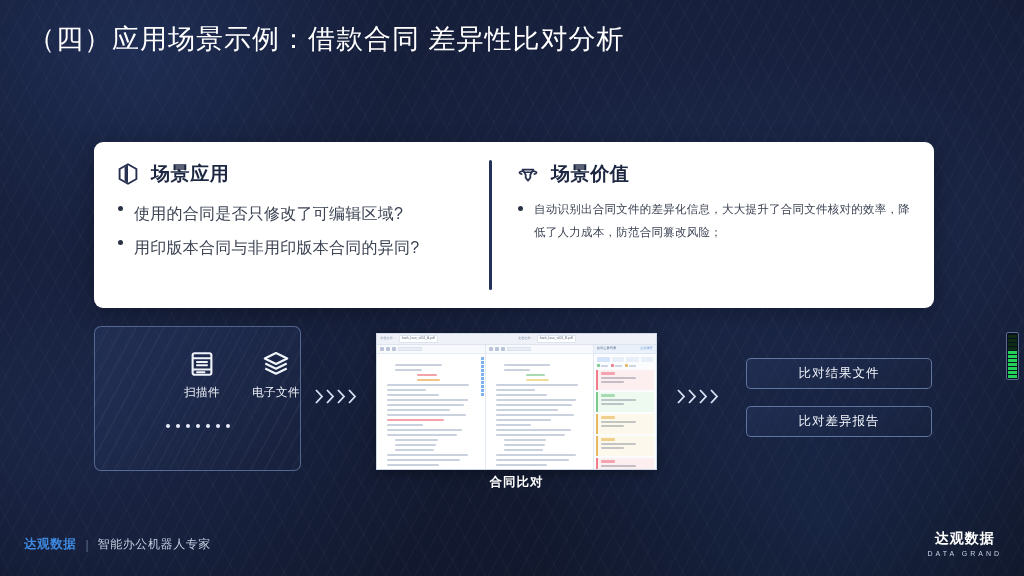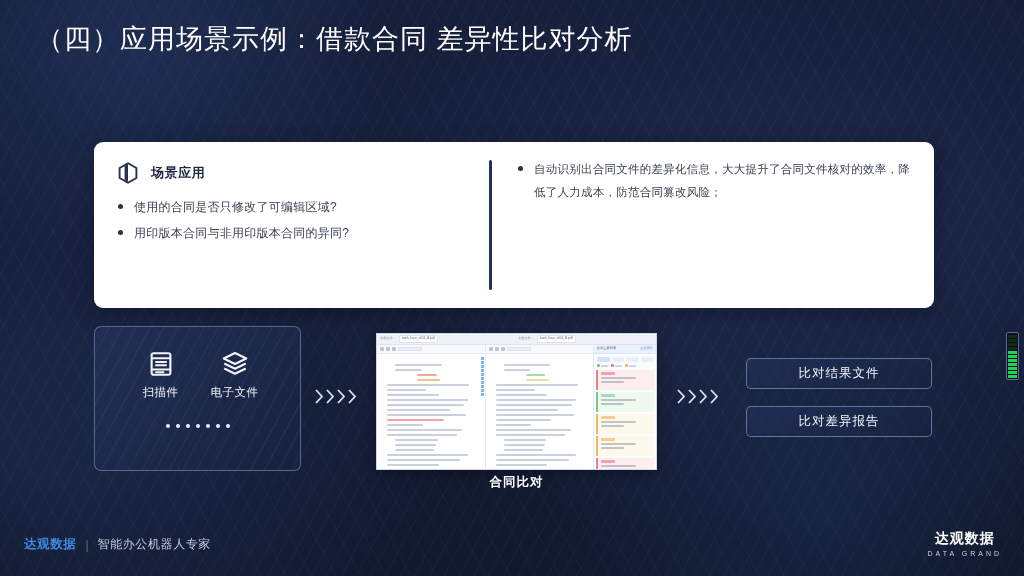--- a/index.html
+++ b/index.html
@@ -43,49 +43,49 @@
     position:absolute; right:-80px; bottom:-140px; width:560px; height:380px;
     background:radial-gradient(ellipse at 50% 50%, rgba(45,80,150,.20), rgba(45,80,150,0) 72%);
   }
   .bg-vig {
     position:absolute; inset:0;
     background:radial-gradient(ellipse 150% 130% at 50% 45%, rgba(0,0,0,0) 45%, rgba(4,8,18,.55) 100%);
   }
 
   
   #title {
-    position:absolute; left:36px; top:22px;
+    position:absolute; left:28px; top:22px;
     font-size:27px; line-height:1.3; letter-spacing:1px;
     color:#ffffff; font-weight:400; white-space:nowrap;
   }
 
   
   #card {
     position:absolute; left:94px; top:142px; width:840px; height:166px;
     background:#ffffff; border-radius:9px;
     box-shadow:0 6px 22px rgba(0,0,0,.28);
     display:flex;
   }
   .card-half { position:relative; padding:16px 18px 10px 22px; }
   .card-half.left  { width:394px; }
   .card-half.right { width:446px; padding-left:28px; }
   #card-divider {
     position:absolute; left:395px; top:18px; width:3px; height:130px;
     background:#22305a; border-radius:2px;
   }
   .panel-head { display:flex; align-items:center; gap:11px; margin:3px 0 11px 0; }
   .panel-title {
-    font-size:13px; font-weight:bold; color:#1d2742; letter-spacing:.6px;text-align:right;
+    font-size:19px; font-weight:bold; color:#1d2742; letter-spacing:.6px;text-align:right;
   }
   .panel-icon { width:24px; height:24px; display:block; flex:0 0 auto; }
 
   ul.bullets { list-style:none; }
   ul.bullets li {
     position:relative; padding-left:18px;
-    font-size:12px; color:#3c4353; line-height:1.95;
+    font-size:16px; color:#3c4353; line-height:1.95;
     margin-bottom:3px; letter-spacing:.25px;
   }
   ul.bullets li:before {
     content:""; position:absolute; left:2px; top:8px;
     width:5px; height:5px; border-radius:50%; background:#2b3347;
   }
   .right ul.bullets li { font-size:11.5px; line-height:2.0; margin-bottom:2px; }
 
   
   #flow { position:absolute; left:0; top:326px; width:1024px; height:160px; }
@@ -96,21 +96,21 @@
     background:linear-gradient(150deg, rgba(40,56,98,.55), rgba(26,36,64,.35));
     overflow:hidden;
   }
   #input-box .ib-stripes{
     position:absolute; inset:0;
     background:repeating-linear-gradient(118deg,
       rgba(255,255,255,.035) 0px, rgba(255,255,255,.035) 1px,
       rgba(255,255,255,0) 2px, rgba(255,255,255,0) 12px);
   }
   .ib-items {
-    position:relative; display:flex; justify-content:center; gap:26px;
+    position:relative; display:flex; justify-content:flex-end; gap:26px;
     padding-top:22px;
   }
   .ib-item { width:48px; text-align:center; color:#eef3fb; }
   .ib-item svg { display:block; margin:0 auto 6px auto; }
   .ib-label { font-size:11.5px; letter-spacing:.4px; color:#f0f4fb; }
   .ib-dots {
     position:relative; display:flex; justify-content:center; gap:6px; margin-top:24px;
   }
   .ib-dots span { width:4px; height:4px; border-radius:50%; background:#e8eefb; display:block; }
 
@@ -253,20 +253,29 @@
     </div>
     <ul class="bullets">
       <li>使用的合同是否只修改了可编辑区域?</li>
       <li>用印版本合同与非用印版本合同的异同?</li>
     </ul>
   </div>
 
   <div id="card-divider"></div>
 
   <div class="card-half right">
+    <div class="panel-head">
+      <svg class="panel-icon" viewBox="0 0 24 24">
+        <path d="M6.6 7.6h10.8l-3.1 5.1v3.1L12 18.6l-2.3-2.8v-3.1z" fill="none" stroke="#27314f" stroke-width="1.8" stroke-linejoin="round"></path>
+        <path d="M8.6 10.2h6.8" stroke="#27314f" stroke-width="1.6" stroke-linecap="round"></path>
+        <path d="M6.4 9.1c-1.6.3-3 .9-3 1.6 0 .6 1 1.1 2.3 1.4" fill="none" stroke="#27314f" stroke-width="1.6" stroke-linecap="round"></path>
+        <path d="M17.6 9.1c1.6.3 3 .9 3 1.6 0 .6-1 1.1-2.3 1.4" fill="none" stroke="#27314f" stroke-width="1.6" stroke-linecap="round"></path>
+      </svg>
+      <div class="panel-title">场景价值</div>
+    </div>
     <ul class="bullets">
       <li>自动识别出合同文件的差异化信息，大大提升了合同文件核对的效率，降低了人力成本，防范合同篡改风险；</li>
     </ul>
   </div>
 </div>
 
 <div id="flow">
 
   <div id="input-box">
     <div class="ib-stripes"></div>

